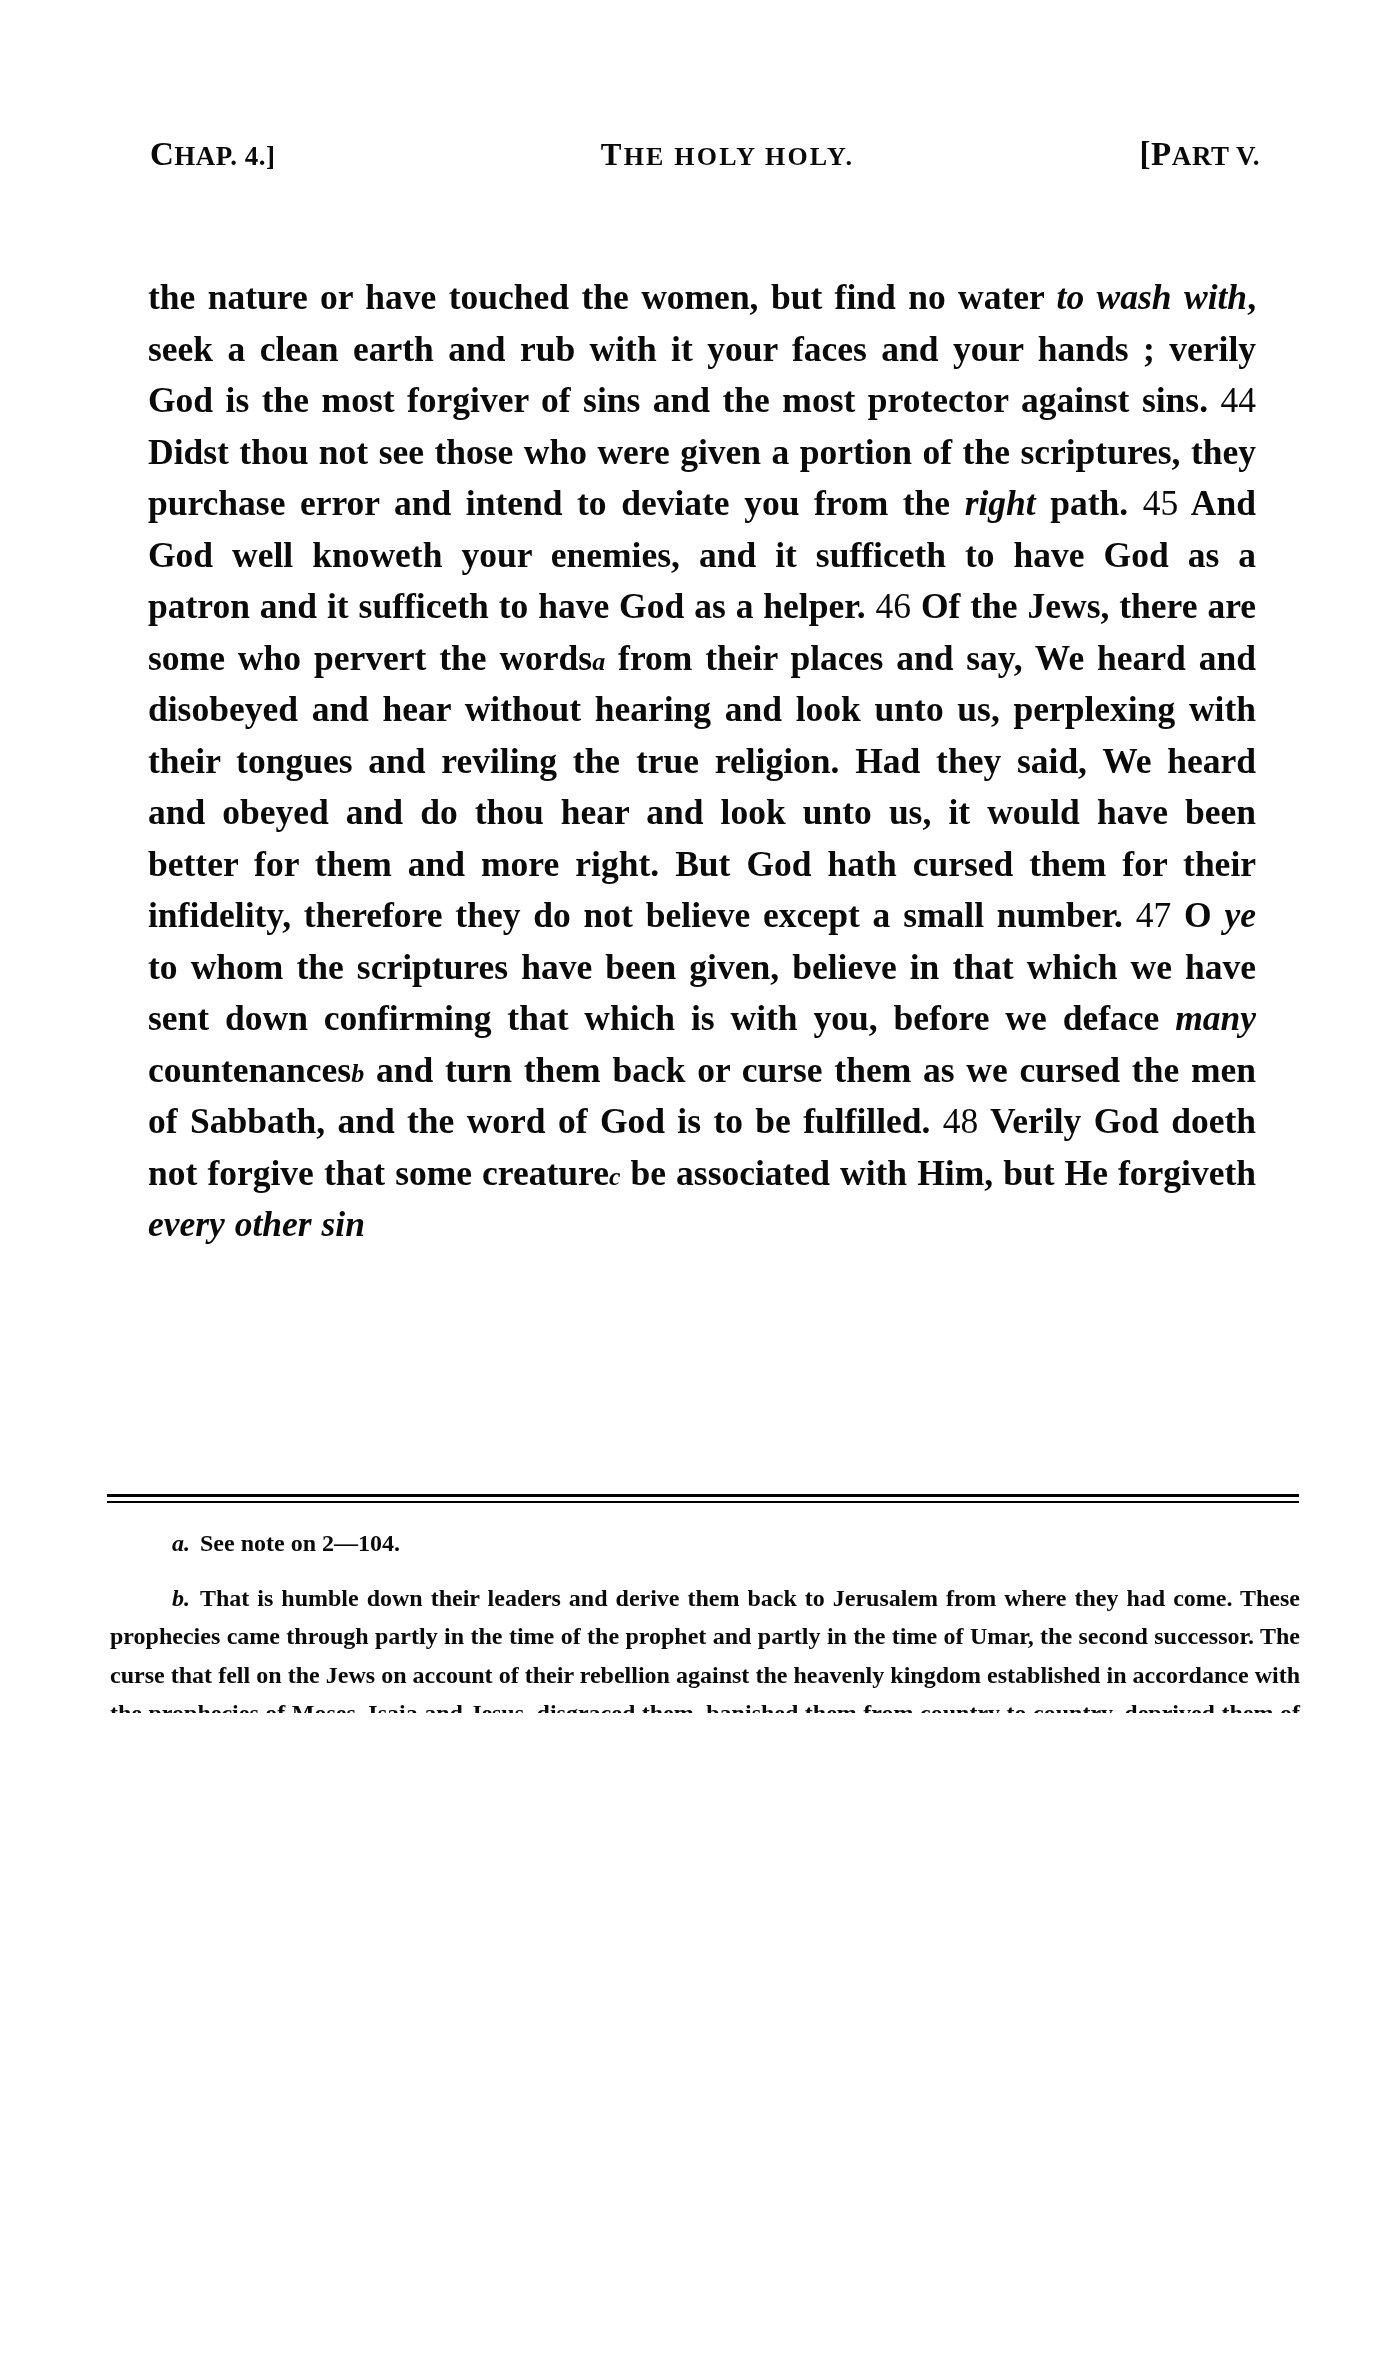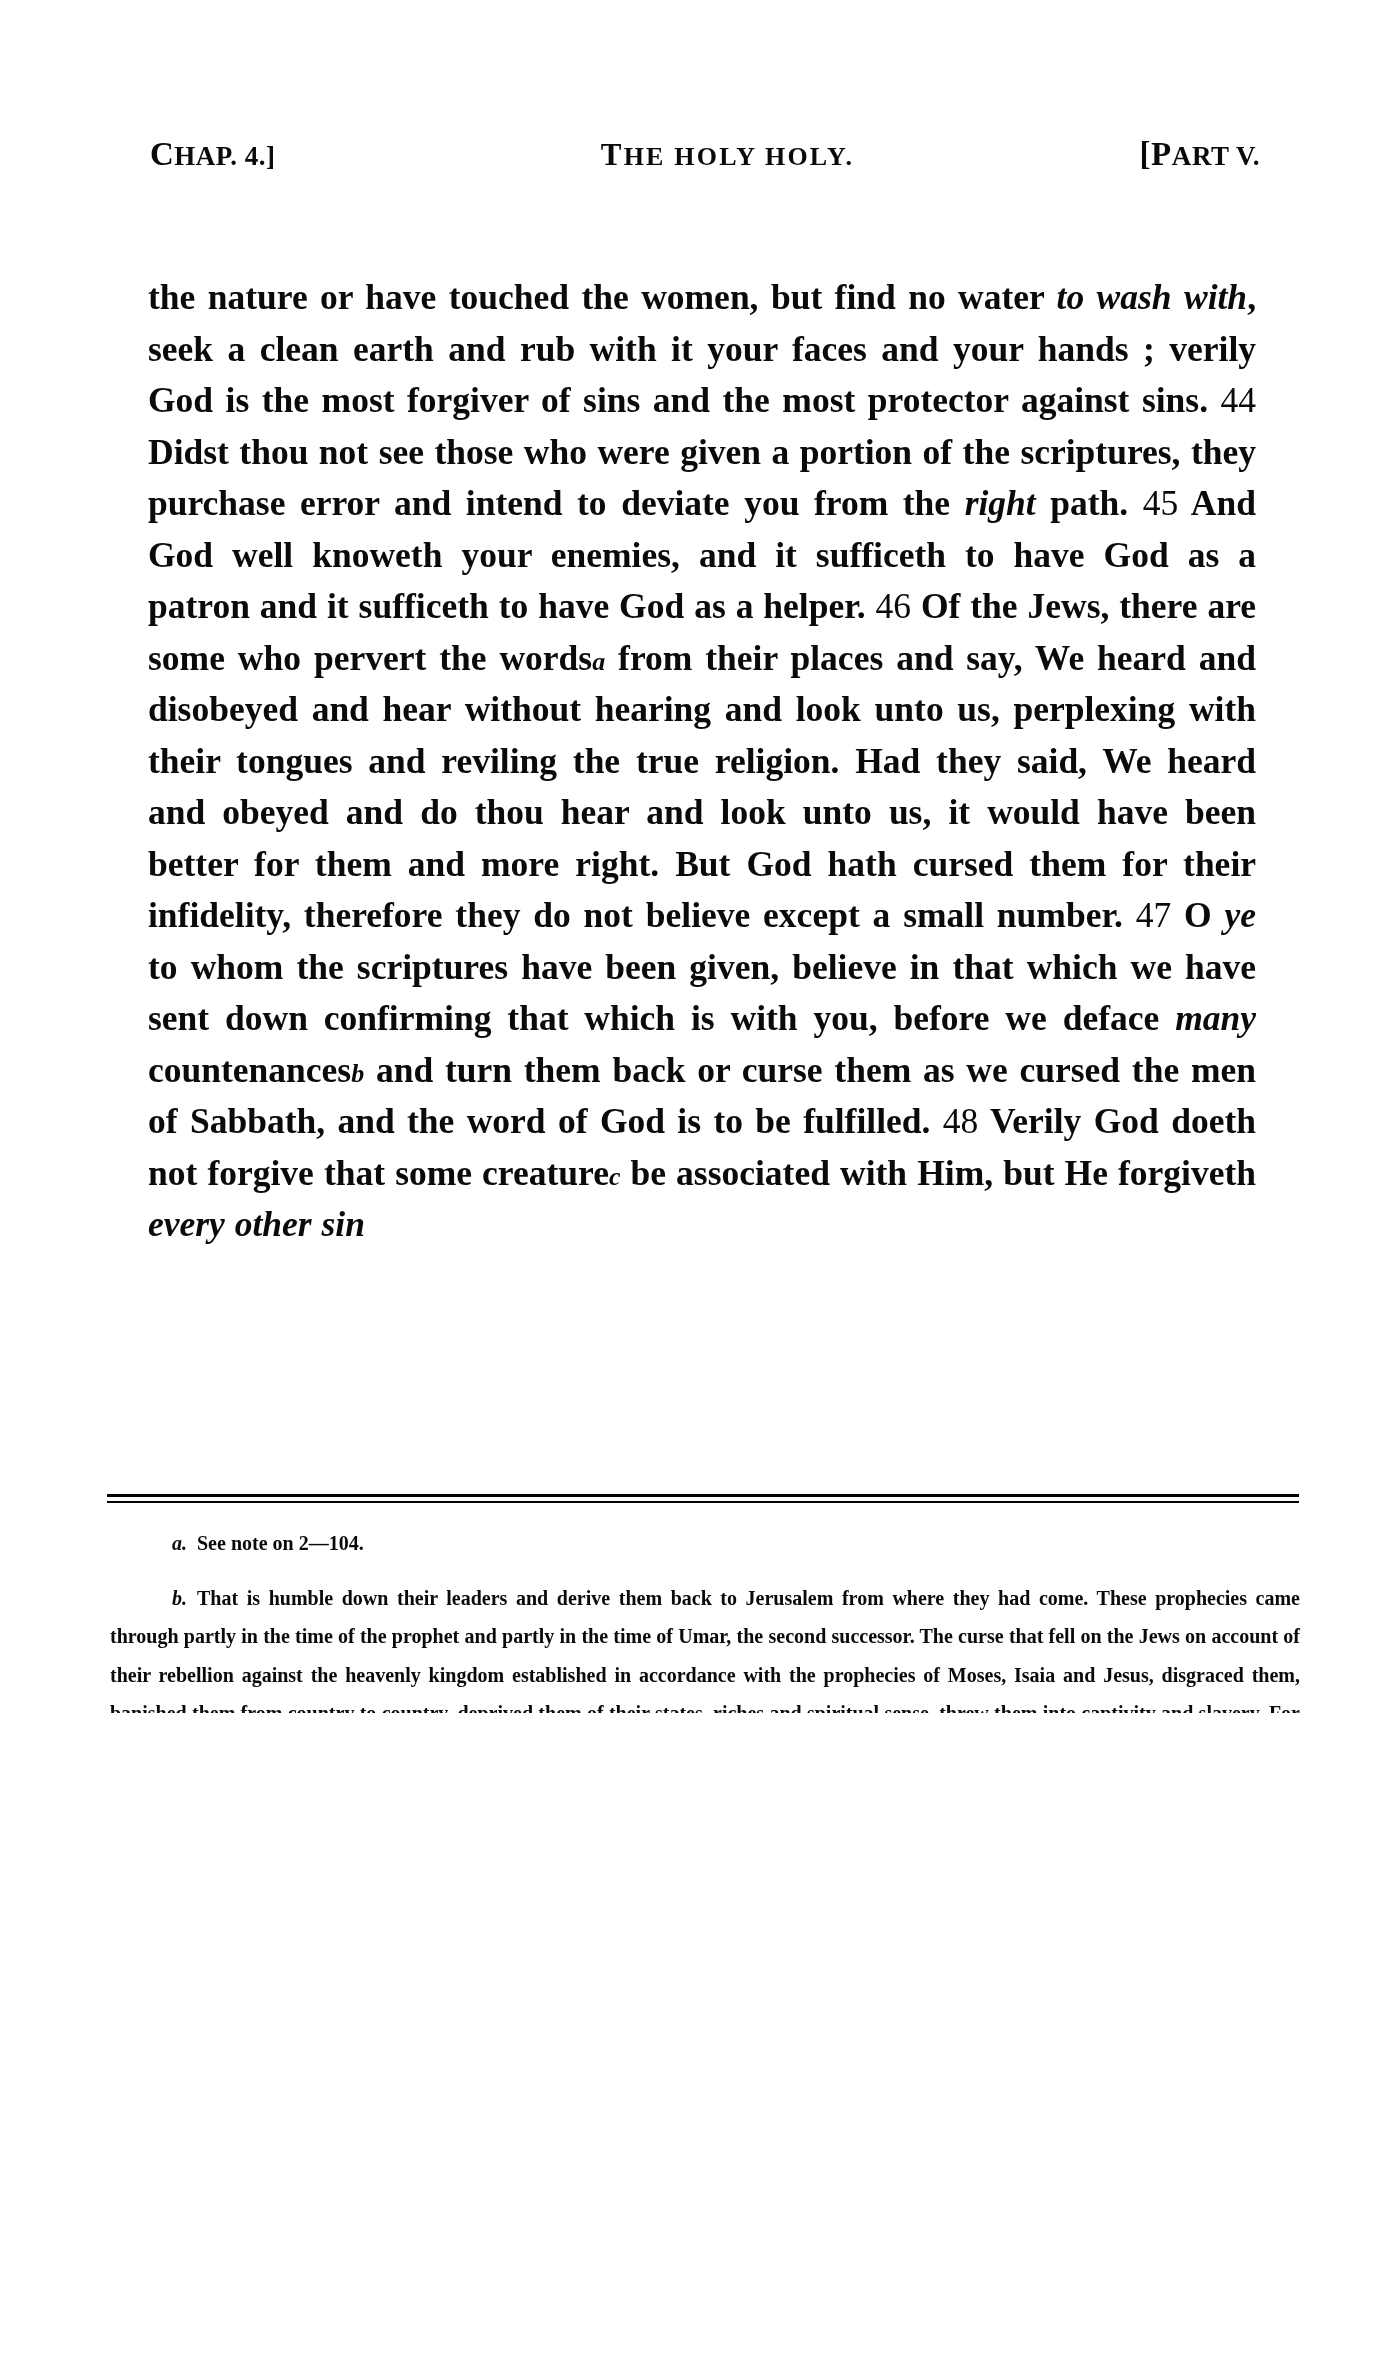--- a/index.html
+++ b/index.html
@@ -103,21 +103,21 @@
     background: #000;
     margin-top: 4px;
   }
 
   
   .footnotes {
     position: absolute;
     top: 1524px;
     left: 110px;
     width: 1190px;
-    font-size: 20px;
+    font-size: 24px;
     line-height: 38.5px;
     font-weight: bold;
     text-align: justify;
     text-justify: inter-word;
   }
   .footnotes p {
     margin: 0;
     text-indent: 62px;
   }
   .footnotes p.note-b {

